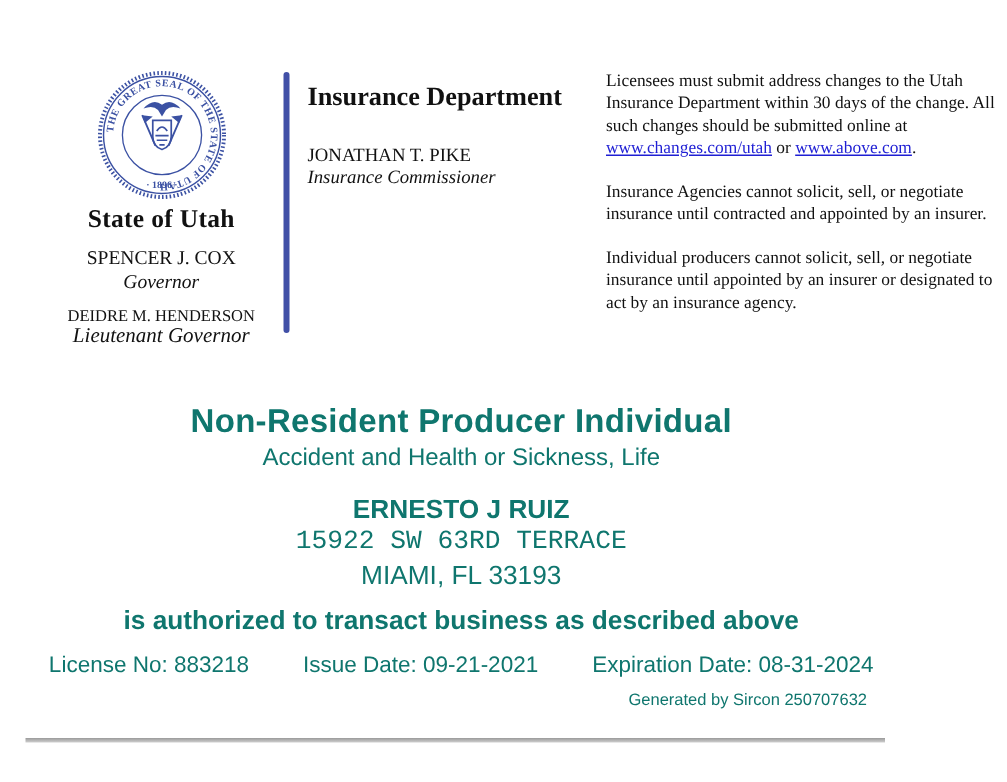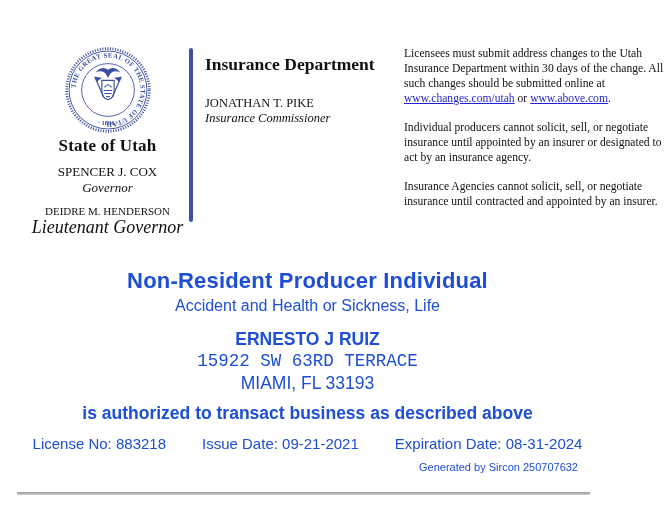--- a/index.html
+++ b/index.html
@@ -6,41 +6,41 @@
   .page{position:relative;width:671px;height:521px;background:#ffffff;overflow:hidden;
         font-family:"Liberation Serif",serif;color:#111;}
 
   
   .col-left{position:absolute;left:30px;top:46px;width:155px;text-align:center;}
   .seal-wrap{width:88px;height:88px;margin:0 auto;}
   .state-name{font-size:17px;font-weight:bold;margin-top:2px;letter-spacing:.2px;}
   .gov-name{font-size:13px;margin-top:8px;}
   .gov-title{font-size:13px;font-style:italic;}
   .ltgov-name{font-size:11px;margin-top:9px;}
-  .ltgov-title{font-size:18px;font-style:italic;}
+  .ltgov-title{font-size:14px;font-style:italic;}
 
   
   .divider{position:absolute;left:189px;top:48px;width:4px;height:174px;
            background:#4150a7;border-radius:2px;}
 
   
   .col-mid{position:absolute;left:205px;top:54px;width:195px;}
   .dept-name{font-size:17.5px;font-weight:bold;}
   .comm-name{font-size:12.5px;margin-top:21px;}
   .comm-title{font-size:12.5px;font-style:italic;}
 
   
   .col-right{position:absolute;left:404px;top:46px;width:264px;
              font-size:11.6px;line-height:15px;}
   .col-right p{margin:0 0 14px 0;}
   .link{color:#1f1fd4;text-decoration:underline;cursor:pointer;}
 
   
   .body-block{position:absolute;left:0;top:0;width:615px;height:521px;
-              font-family:"Liberation Sans",sans-serif;color:#1d4ed8;text-align:center;}
+              font-family:"Liberation Sans",sans-serif;color:#0f766e;text-align:center;}
   .body-block>div{position:absolute;width:100%;}
   .cert-title{top:268px;font-size:22px;font-weight:bold;letter-spacing:.2px;}
   .cert-loa{top:297px;font-size:16px;}
   .cert-name{top:329px;font-size:17.5px;font-weight:bold;}
   .cert-addr1{top:351px;font-size:17.5px;font-family:Liberation Mono, monospace;}
   .cert-addr2{top:373px;font-size:17.5px;}
   .cert-auth{top:403px;font-size:17.5px;font-weight:bold;}
   .license-row{top:435px;display:flex;justify-content:center;gap:36px;font-size:15px;}
   .generated{top:461px;width:auto !important;right:37px;font-size:11px;text-align:right;}
 
@@ -89,22 +89,22 @@
   <div class="divider"></div>
 
   <div class="col-mid">
     <div class="dept-name">Insurance Department</div>
     <div class="comm-name">JONATHAN T. PIKE</div>
     <div class="comm-title">Insurance Commissioner</div>
   </div>
 
   <div class="col-right">
     <p><span>Licensees must submit address changes to the Utah Insurance Department within 30 days of the change.  All such changes should be submitted online at </span><a class="link">www.changes.com/utah</a><span> or </span><a class="link">www.above.com</a><span>.</span></p>
+    <p>Insurance Agencies cannot solicit, sell, or negotiate insurance until contracted and appointed by an insurer.</p>
     <p>Individual producers cannot solicit, sell, or negotiate insurance until appointed by an insurer or designated to act by an insurance agency.</p>
-    <p>Insurance Agencies cannot solicit, sell, or negotiate insurance until contracted and appointed by an insurer.</p>
   </div>
 
   <div class="body-block">
     <div class="cert-title">Non-Resident Producer Individual</div>
     <div class="cert-loa">Accident and Health or Sickness, Life</div>
     <div class="cert-name">ERNESTO J RUIZ</div>
     <div class="cert-addr1">15922 SW 63RD TERRACE</div>
     <div class="cert-addr2">MIAMI, FL 33193</div>
     <div class="cert-auth">is authorized to transact business as described above</div>
     <div class="license-row">

